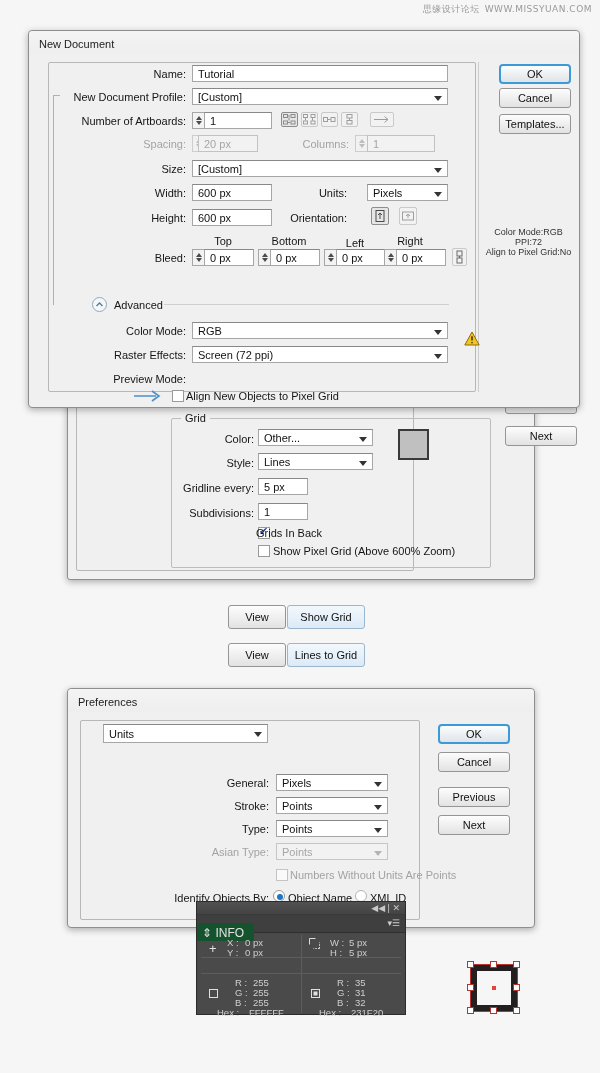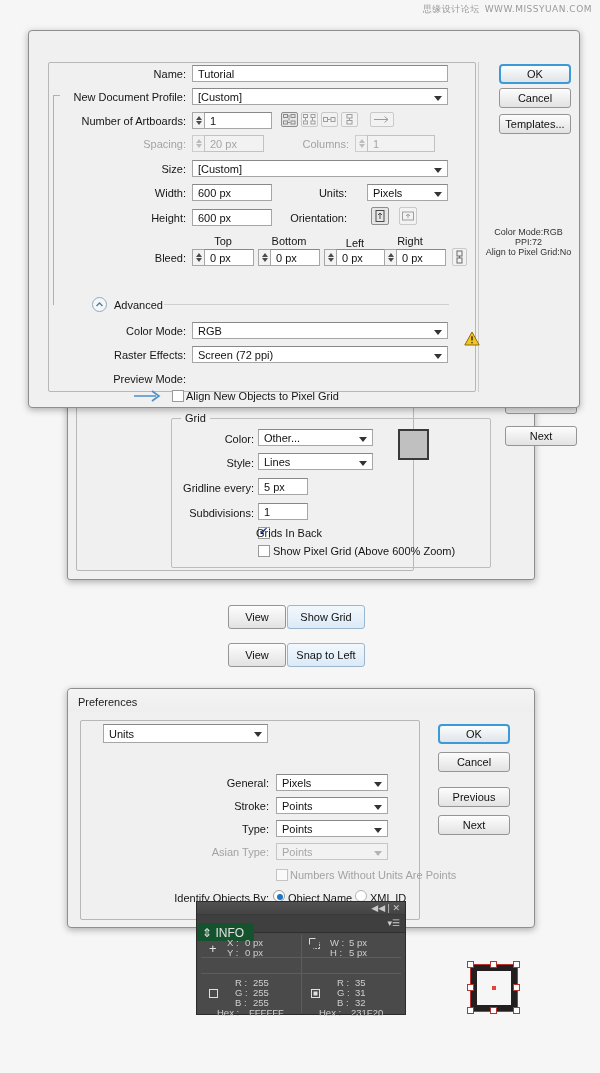--- a/index.html
+++ b/index.html
@@ -225,20 +225,21 @@
 
     <div class="cbx" style="left:190px; top:146px;"></div>
     <div class="lbl" style="left:205px; top:146px; text-align:left;">Show Pixel Grid (Above 600% Zoom)</div>
 
     <div class="btn" style="left:437px; top:-5px; width:72px; height:20px;"></div>
     <div class="btn" style="left:437px; top:27px; width:72px;">Next</div>
   </div>
 </div>
 
 <div class="window" style="left:28px; top:30px; width:552px; height:378px;">
+  <div class="win-title">New Document</div>
   <div class="win-body">
 
     <div class="inner-pane" style="left:19px; top:8px; width:428px; height:330px;"></div>
 
     <div class="inner-pane" style="left:455px; top:8px; width:88px; height:330px; border:none; background:transparent;"></div>
     <div style="position:absolute;left:449px;top:8px;width:1px;height:330px;background:#cdcdcd;"></div>
 
     <div class="lbl" style="left:60px; top:14px; width:97px;">Name:</div>
     <div class="field" style="left:163px; top:11px; width:256px;">Tutorial</div>
 
@@ -300,21 +301,21 @@
         <path d="M3 6.5h14M13.5 3.5l3.5 3-3.5 3"></path>
           </g>
         </svg>
     </div>
 
     <div class="lbl dim" style="left:95px; top:84px; width:62px;">Spacing:</div>
     <div class="spin dim" style="left:163px; top:81px;">
       <i class="up"></i>
         <i class="dn"></i>
     </div>
-    <div class="field dim" style="left:175px; top:81px; width:60px;">20 px</div>
+    <div class="field dim" style="left:169px; top:81px; width:60px;">20 px</div>
 
     <div class="lbl dim" style="left:258px; top:84px; width:62px;">Columns:</div>
     <div class="spin dim" style="left:326px; top:81px;">
       <i class="up"></i>
         <i class="dn"></i>
     </div>
     <div class="field dim" style="left:338px; top:81px; width:68px;">1</div>
 
     <div class="lbl" style="left:95px; top:109px; width:62px;">Size:</div>
     <div class="select ph" style="left:163px; top:106px; width:256px;">[Custom]</div>
@@ -416,21 +417,21 @@
     </svg>
   </div>
 </div>
 
 <div style="position:absolute;left:228px;top:605px;">
   <div class="btn" style="position:relative;left:0;top:0;width:58px;height:24px;">View</div>
   <div class="btn tagged" style="left:59px;top:0;width:78px;height:24px;">Show Grid</div>
 </div>
 <div style="position:absolute;left:228px;top:643px;">
   <div class="btn" style="position:relative;left:0;top:0;width:58px;height:24px;">View</div>
-  <div class="btn tagged" style="left:59px;top:0;width:78px;height:24px;">Snap to Left</div>
+  <div class="btn tagged" style="left:59px;top:0;width:78px;height:24px;">Lines to Grid</div>
 </div>
 
 <div class="window" style="left:67px; top:688px; width:468px; height:240px;">
   <div class="win-title">Preferences</div>
   <div class="win-body">
     <div class="inner-pane" style="left:12px; top:8px; width:340px; height:200px;"></div>
 
     <div class="select" style="left:35px; top:12px; width:165px; height:19px; padding-top:3px;">Units</div>
 
     <div class="lbl" style="left:88px; top:65px; width:113px;">General:</div>

